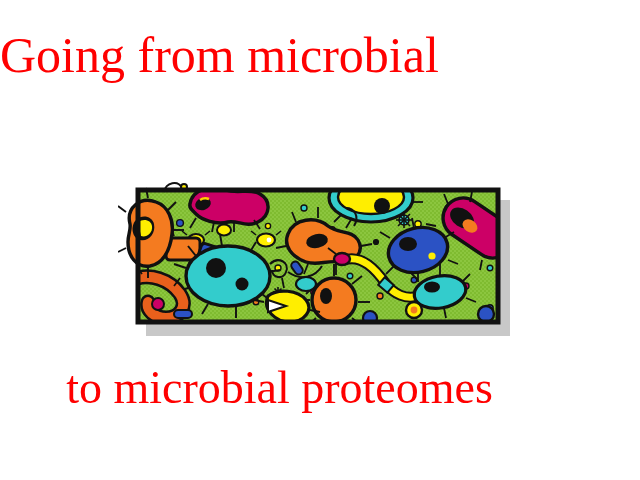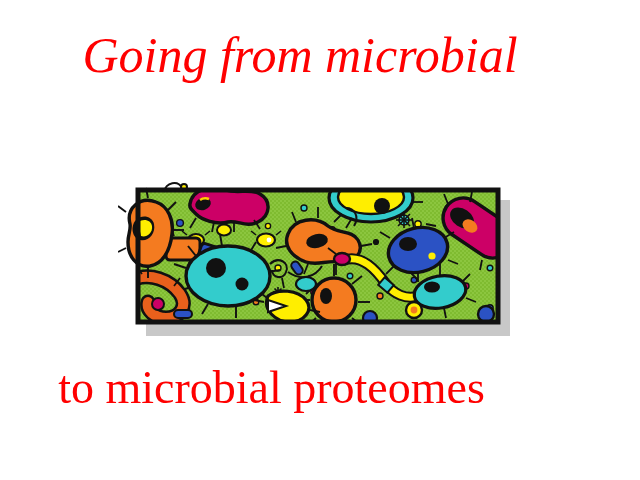--- a/index.html
+++ b/index.html
@@ -20,36 +20,35 @@
     height: 480px;
     background: #ffffff;
   }
 
   
   .title-block {
     position: absolute;
     left: 0;
     top: 26px;
     width: 600px;
-    text-align: center;
+    text-align: left;
     color: #ff0000;
     font-family: "Liberation Serif", "DejaVu Serif", serif;
     font-size: 50px;
     line-height: 58px;
     font-weight: 400;
     letter-spacing: 0px;
     white-space: nowrap;
-    font-style: italic;
   }
   .title-line { display: block; }
 
   
   .caption-block {
     position: absolute;
-    left: 8px;
+    left: 16px;
     top: 362px;
     width: 527px;
     text-align: center;
     color: #ff0000;
     font-family: "Liberation Serif", "DejaVu Serif", serif;
     font-size: 46px;
     line-height: 52px;
     font-weight: 400;
     white-space: nowrap;
   }

